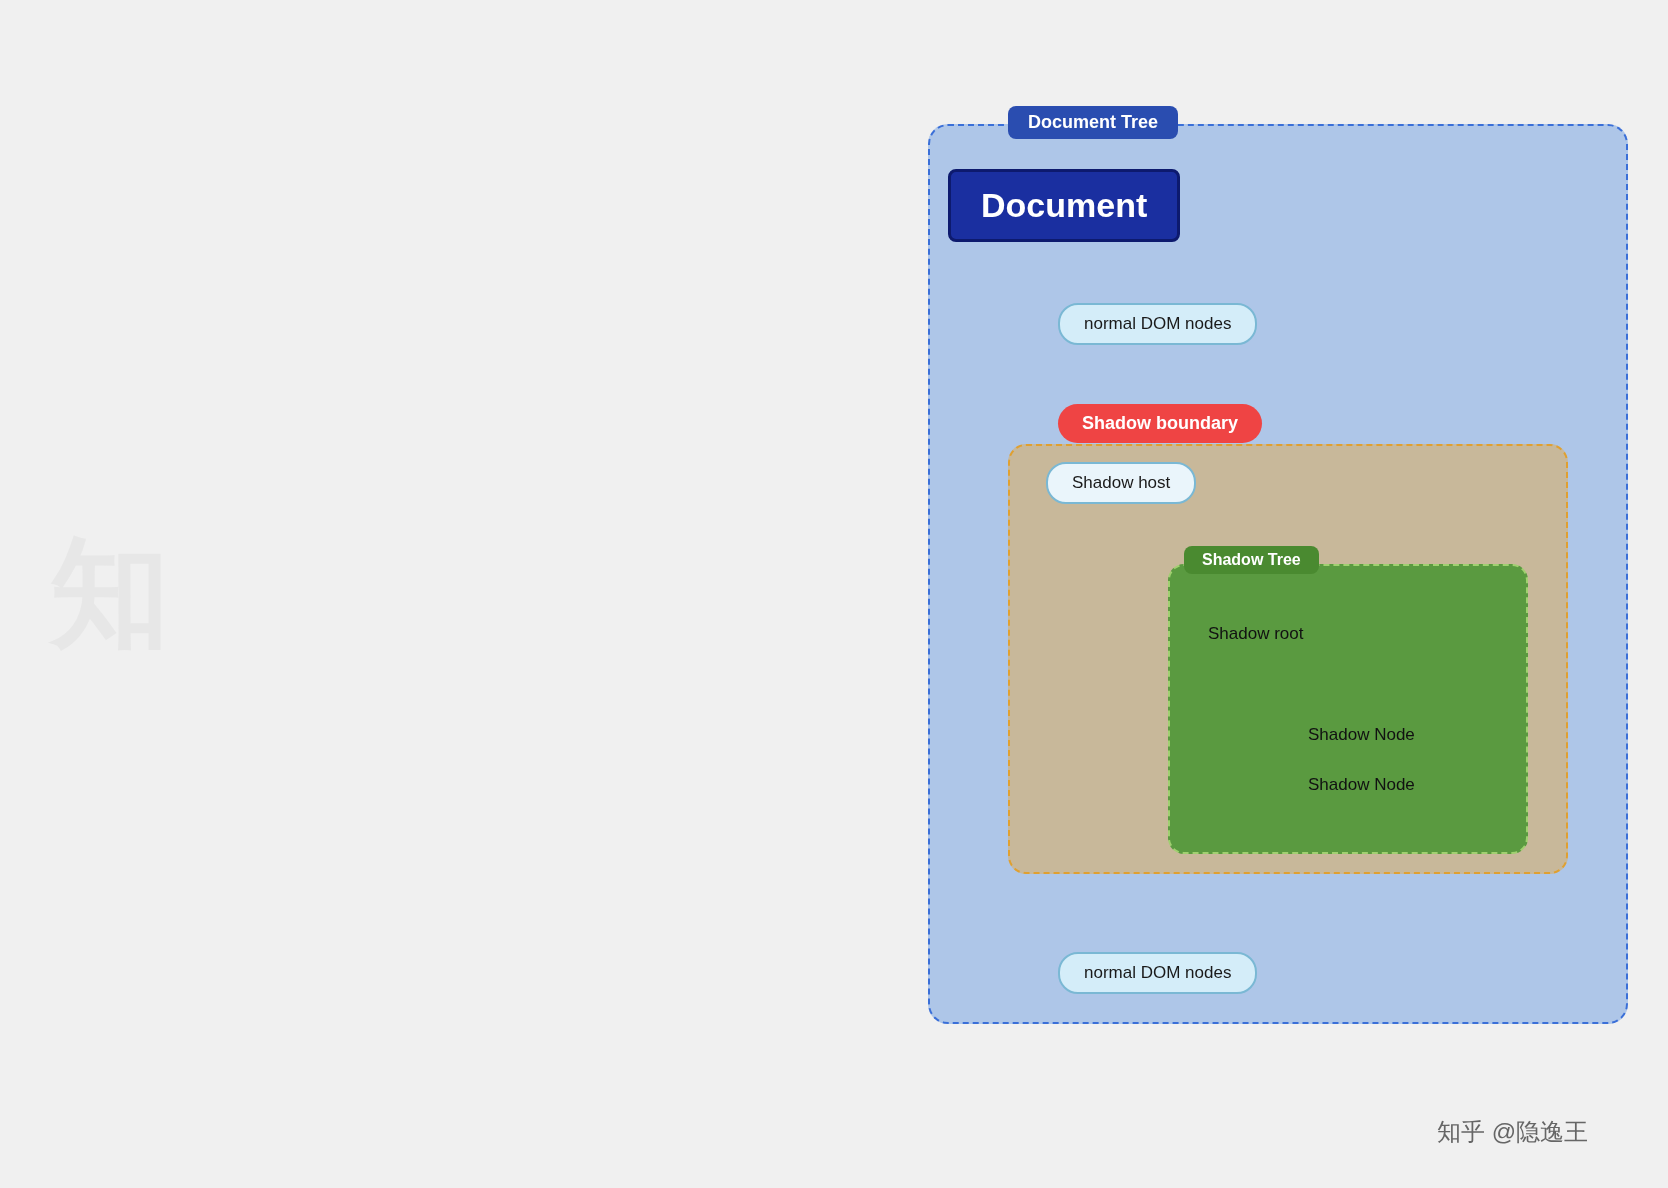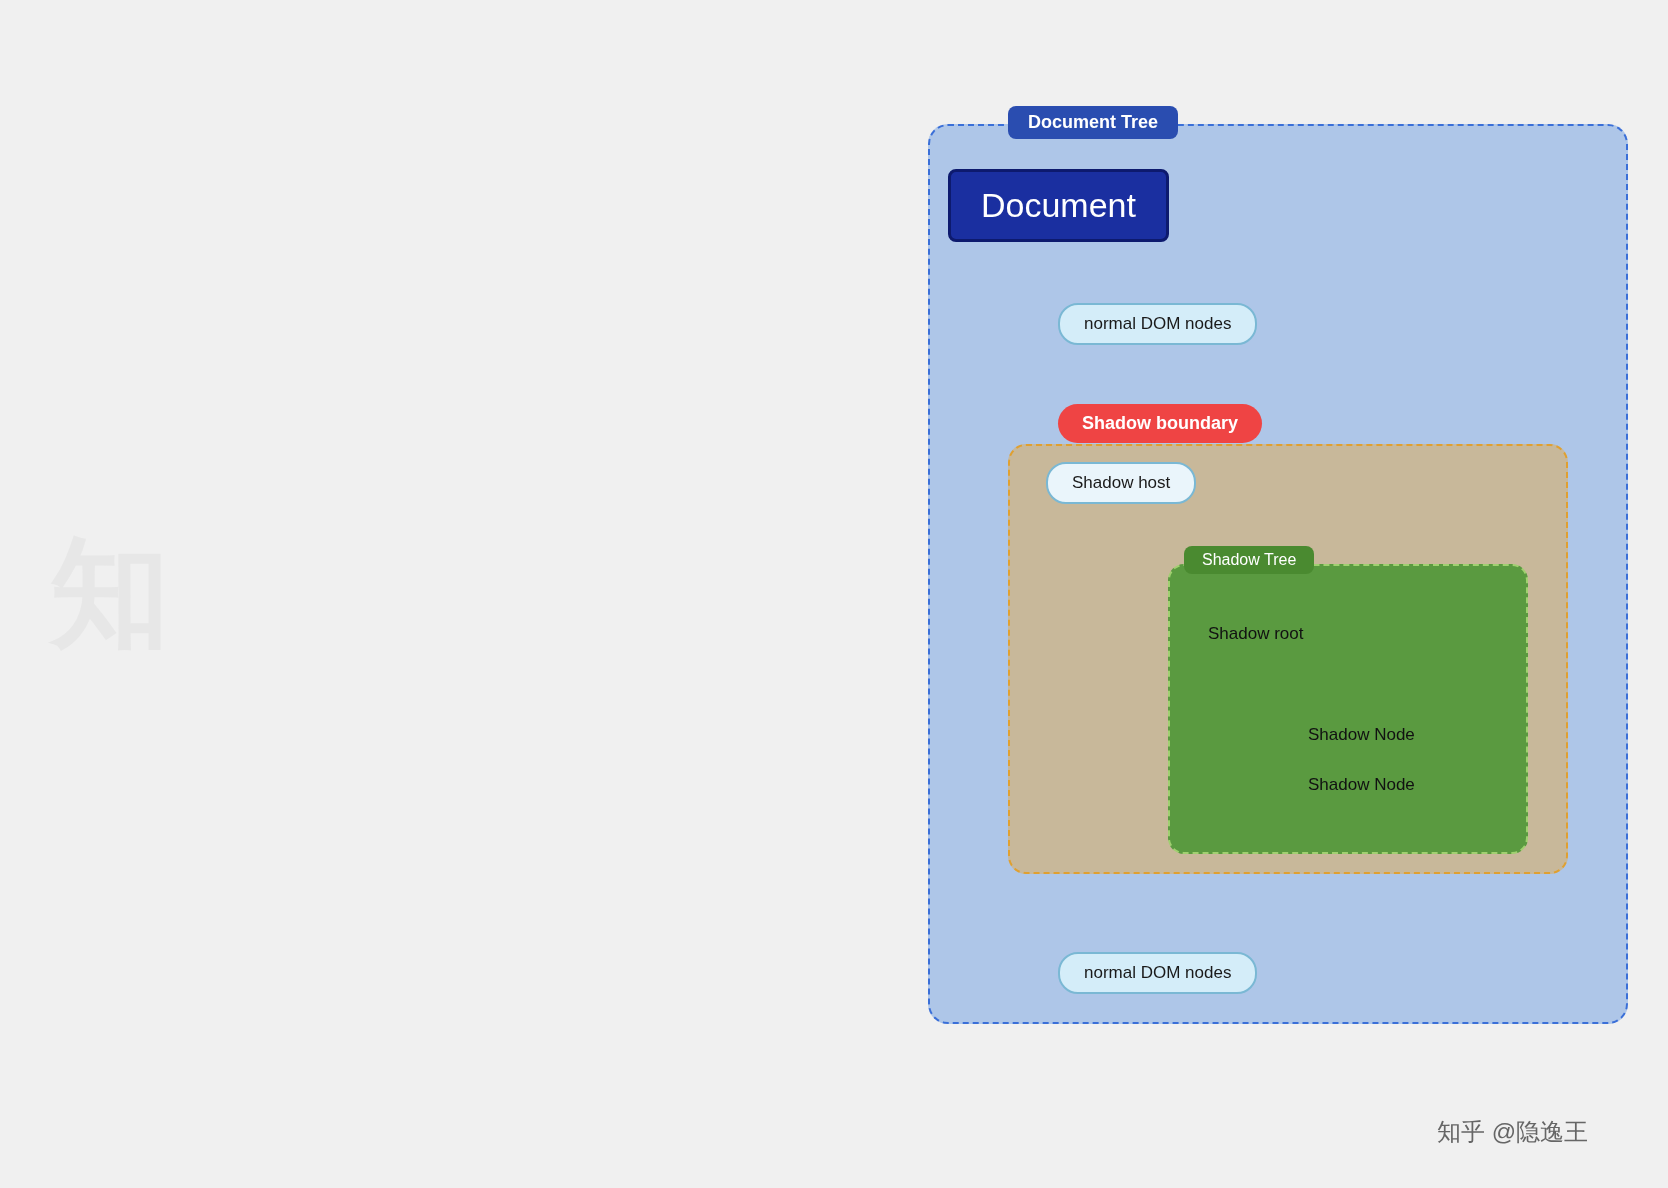--- a/index.html
+++ b/index.html
@@ -83,33 +83,33 @@
 
       <line x1="385" y1="690" x2="440" y2="690" stroke="#222" stroke-width="2.5"></line>
 
       <line x1="130" y1="870" x2="190" y2="870" stroke="#222" stroke-width="2.5"></line>
     </svg>
 
     <div style="position:absolute; left:60px; top:20px; width:700px; height:900px; background:#aec6e8; border:2.5px dashed #3a6fd8; border-radius:20px;"></div>
 
     <div style="position:absolute; left:140px; top:2px; background:#2a4db0; color:white; padding:6px 20px; border-radius:8px; font-size:18px; font-weight:bold; z-index:10;">Document Tree</div>
 
-    <div style="position:absolute; left:80px; top:65px; background:#1a2fa0; color:white; font-size:34px; font-weight:normal; padding:14px 30px; border-radius:8px; border:3px solid #0d1a6e; z-index:10;">Document</div>
+    <div style="position:absolute; left:80px; top:65px; background:#1a2fa0; color:white; font-size:34px; font-weight:bold; padding:14px 30px; border-radius:8px; border:3px solid #0d1a6e; z-index:10;">Document</div>
 
     <div style="position:absolute; left:190px; top:199px; background:#d4edf9; border:2px solid #7ab8d4; border-radius:20px; padding:9px 24px; font-size:17px; color:#1a1a1a; z-index:10;">normal  DOM nodes</div>
 
     <div style="position:absolute; left:190px; top:300px; background:#ef4444; color:white; padding:9px 24px; border-radius:22px; font-size:18px; font-weight:bold; z-index:10;">Shadow boundary</div>
 
     <div style="position:absolute; left:140px; top:340px; width:560px; height:430px; background:#c8b89a; border:2.5px dashed #e0a030; border-radius:18px; z-index:5;"></div>
 
     <div style="position:absolute; left:178px; top:358px; background:#eaf5fb; border:2px solid #7ab8d4; border-radius:20px; padding:9px 24px; font-size:17px; color:#1a1a1a; z-index:10;">Shadow host</div>
 
     <div style="position:absolute; left:300px; top:460px; width:360px; height:290px; background:#5a9a40; border:2.5px dashed #a0d070; border-radius:16px; z-index:8;"></div>
 
-    <div style="position:absolute; left:316px; top:442px; background:#4a8a30; color:white; padding:5px 18px; border-radius:8px; font-size:16px; font-weight:normal; z-index:12;">Shadow Tree</div>
+    <div style="position:absolute; left:316px; top:442px; background:#4a8a30; color:white; padding:5px 18px; border-radius:8px; font-size:16px; font-weight:bold; z-index:12;">Shadow Tree</div>
 
     <div style="position:absolute; left:340px; top:520px; font-size:17px; color:#111; z-index:12;">Shadow root</div>
 
     <div style="position:absolute; left:440px; top:621px; font-size:17px; color:#111; z-index:12;">Shadow Node</div>
 
     <div style="position:absolute; left:440px; top:671px; font-size:17px; color:#111; z-index:12;">Shadow Node</div>
 
     <div style="position:absolute; left:190px; top:848px; background:#d4edf9; border:2px solid #7ab8d4; border-radius:20px; padding:9px 24px; font-size:17px; color:#1a1a1a; z-index:10;">normal  DOM nodes</div>
 
   </div>

